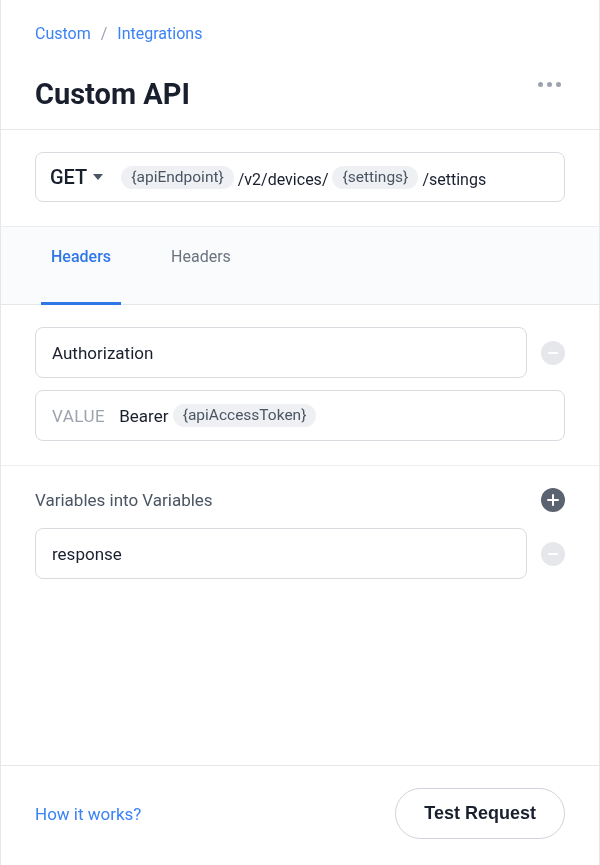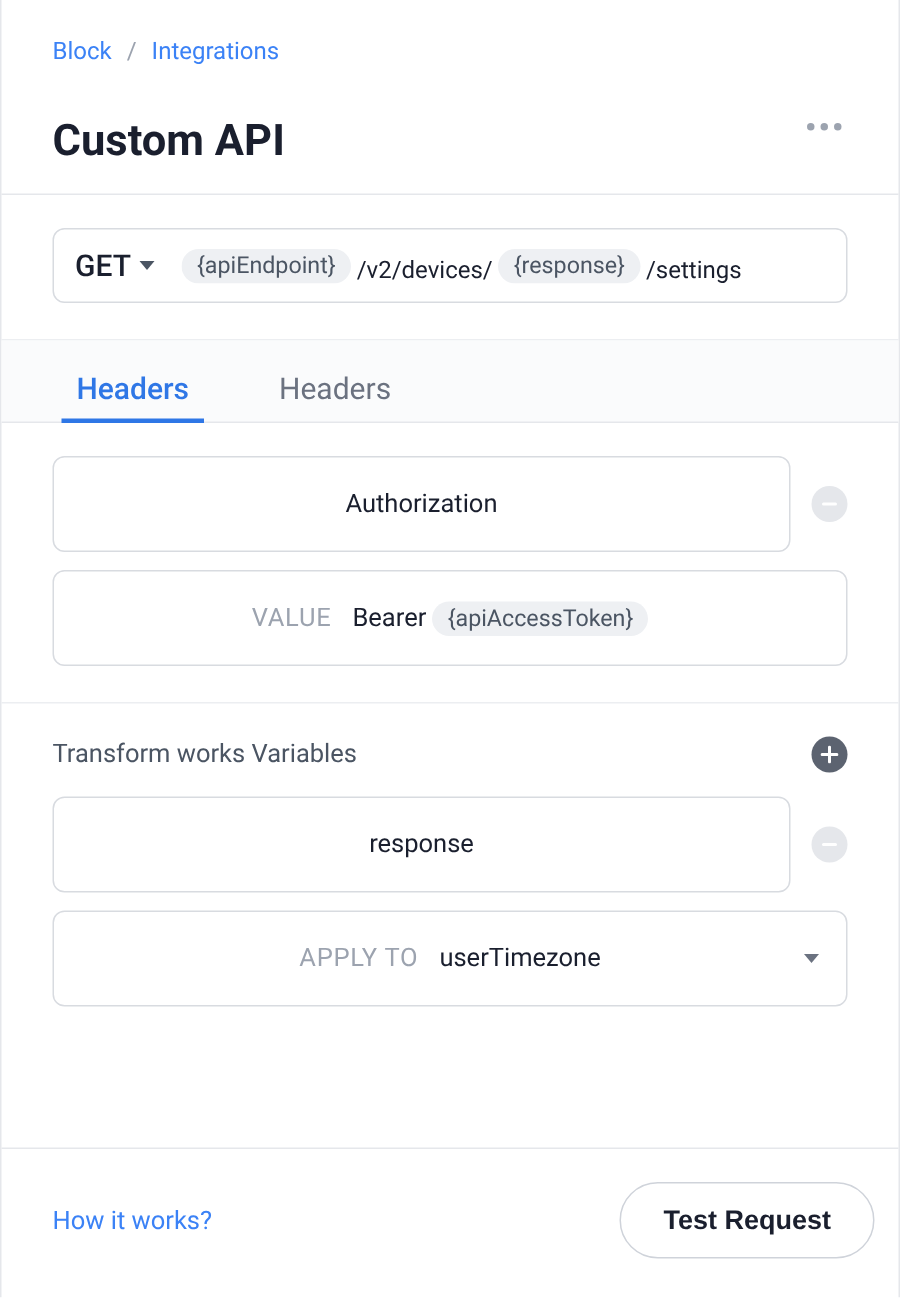--- a/index.html
+++ b/index.html
@@ -115,22 +115,22 @@
   }
   
   .tabs {
     display: flex;
     gap: 40px;
     padding: 0 40px;
     border-bottom: 1px solid #e5e7eb;
     background: #fafbfc;
   }
   .tab {
-    padding: 20px 10px 8px 10px;
-    font-size: 20px;
+    padding: 20px 10px 36px 10px;
+    font-size: 16px;
     color: #6b7280;
     cursor: pointer;
     border-bottom: 3px solid transparent;
     margin-bottom: -1px;
   }
   .tab.active {
     color: #2f77e6;
     border-bottom-color: #2f77e6;
     font-weight: 500;
   }
@@ -149,26 +149,25 @@
   .field-row {
     display: flex;
     align-items: center;
     gap: 14px;
     margin-bottom: 12px;
   }
   .field-box {
     flex: 1;
     border: 1px solid #d8dbe0;
     border-radius: 8px;
-    height: 64px;
+    height: 51px;
     padding: 3px 16px;
     display: flex;
     align-items: center;
     font-size: 17px;
-    justify-content: center;
   }
   .field-label-inline {
     font-size: 17px;
     color: #9ca3af;
     letter-spacing: 0.5px;
     margin-right: 14px;
   }
   .select-box {
     position: relative;
   }
@@ -179,21 +178,21 @@
     transform: translateY(-50%);
     width: 0; height: 0;
     border-left: 5px solid transparent;
     border-right: 5px solid transparent;
     border-top: 6px solid #6b7280;
     pointer-events: none;
   }
   
   .footer {
     margin-top: auto;
-    padding: 22px 16px 26px 34px;
+    padding: 22px 34px 26px 34px;
     border-top: 1px solid #e5e7eb;
     display: flex;
     align-items: center;
     justify-content: space-between;
   }
   .how-link {
     color: #3b82f6;
     font-size: 17px;
     cursor: pointer;
   }
@@ -208,21 +207,21 @@
     cursor: pointer;
   }
 </style>
 </head>
 <body>
 
 <div class="panel">
 
   <div class="header">
     <div class="breadcrumb">
-      <a>Block</a>
+      <a>Custom</a>
       <span class="sep">/</span>
       <a>Integrations</a>
     </div>
     <div class="title-row">
       <h1 class="title">Custom API</h1>
       <div class="more-icon">
         <span></span>
           <span></span>
           <span></span>
       </div>
@@ -231,21 +230,21 @@
 
   <div class="section">
     <div class="url-box">
       <div class="method">
         <span>GET</span>
         <span class="caret-down"></span>
       </div>
       <div class="url-parts">
         <span class="chip">{apiEndpoint}</span>
         <span>/v2/devices/</span>
-        <span class="chip">{response}</span>
+        <span class="chip">{settings}</span>
         <span>/settings</span>
       </div>
     </div>
   </div>
 
   <div class="tabs">
     <div class="tab active">Headers</div>
     <div class="tab">Headers</div>
   </div>
 
@@ -265,44 +264,37 @@
         <span class="field-label-inline">VALUE</span>
         <span>Bearer</span>
         <span>&nbsp;</span>
         <span class="chip">{apiAccessToken}</span>
       </div>
     </div>
   </div>
 
   <div class="section" style="border-bottom:none;">
     <div class="section-header-row">
-      <div class="section-label">Transform works Variables</div>
+      <div class="section-label">Variables into Variables</div>
       <div class="icon-circle plus-btn">
         <svg width="12" height="12" viewBox="0 0 12 12" fill="none" stroke-width="2" stroke-linecap="round">
           <line x1="6" y1="1" x2="6" y2="11"></line>
             <line x1="1" y1="6" x2="11" y2="6"></line>
         </svg>
       </div>
     </div>
     <div class="field-row">
       <div class="field-box">
         <span>response</span>
       </div>
       <div class="icon-circle minus-btn">
         <svg width="12" height="12" viewBox="0 0 12 12" fill="none" stroke-width="2" stroke-linecap="round">
           <line x1="2" y1="6" x2="10" y2="6"></line>
         </svg>
       </div>
     </div>
-    <div class="field-row" style="margin-bottom:0;">
-      <div class="field-box select-box">
-        <span class="field-label-inline">APPLY TO</span>
-        <span>userTimezone</span>
-        <span class="select-caret"></span>
-      </div>
-    </div>
   </div>
 
   <div class="footer">
     <div class="how-link">How it works?</div>
     <button class="test-btn">Test Request</button>
   </div>
 </div>
 
 </body></html>

